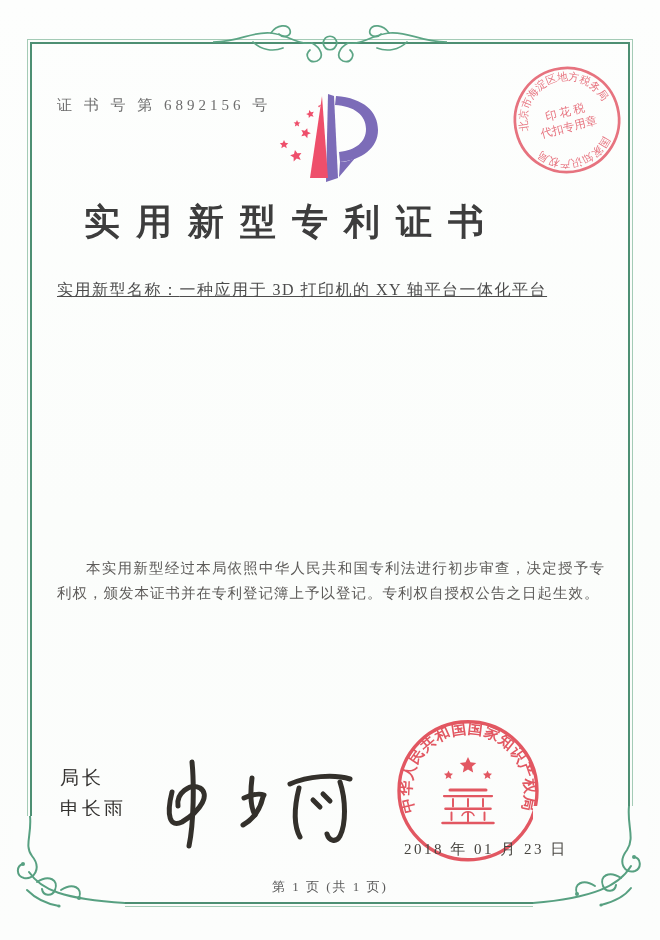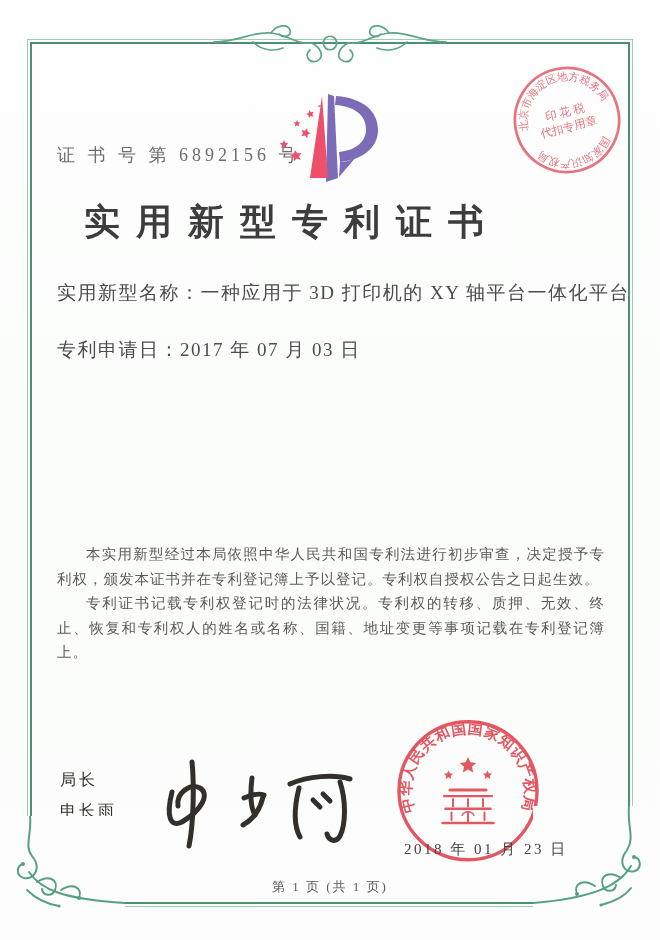--- a/index.html
+++ b/index.html
@@ -1,37 +1,37 @@
 <!DOCTYPE html>
 <html><head>
 <meta charset="utf-8">
 <style>
   html,body{margin:0;padding:0;width:660px;height:940px;overflow:hidden;background:#ffffff;}
   body{font-family:"Liberation Serif","DejaVu Serif",serif;}
   .page{position:absolute;inset:0;background:linear-gradient(180deg,#fdfefd 0%,#fbfdfb 55%,#fcfdfc 100%);}
   .frame{position:absolute;left:30px;top:42px;width:596px;height:858px;
          border:2px solid #4d8f73;box-shadow:0 0 0 2px #fbfdfb,0 0 0 3px #a4cbb6;}
   
-  .certno{position:absolute;left:57px;top:96px;font-size:18px;color:#6d6d6d;letter-spacing:4px;margin-top:47px;}
+  .certno{position:absolute;left:57px;top:96px;font-size:15px;color:#6d6d6d;letter-spacing:4px;}
   
   .logo{position:absolute;left:266px;top:82px;width:126px;height:112px;}
   
   .title{position:absolute;left:0;top:198px;width:568px;text-align:center;
          font-size:36px;color:#3d3d3d;font-weight:600;letter-spacing:16px;text-indent:16px;}
   
   .fields{position:absolute;left:57px;top:280px;width:548px;}
-  .field{margin-bottom:31px;font-size:19px;color:#4c4c4c;letter-spacing:1.5px;white-space:nowrap;}
+  .field{margin-bottom:31px;font-size:16px;color:#4c4c4c;letter-spacing:1.5px;white-space:nowrap;text-decoration:underline;}
   .field .lab{color:#4c4c4c;}
   .field .val{color:#4c4c4c;}
   
-  .paras{position:absolute;left:57px;top:542px;width:548px;font-size:14.5px;line-height:24.5px;
+  .paras{position:absolute;left:57px;top:556px;width:548px;font-size:14.5px;line-height:24.5px;
          color:#5c5a58;letter-spacing:1px;text-align:justify;}
   .paras p{margin:0;text-indent:2em;}
   
-  .signer{position:absolute;left:60px;top:764px;font-size:16px;color:#33312f;letter-spacing:3px;line-height:31px;font-weight:500;}
+  .signer{position:absolute;left:60px;top:764px;font-size:19px;color:#33312f;letter-spacing:3px;line-height:31px;font-weight:500;font-family:Liberation Mono, monospace;}
   .signature{position:absolute;left:150px;top:752px;width:215px;height:100px;}
   
   .tax-stamp{position:absolute;left:503px;top:56px;width:128px;height:128px;transform:rotate(-14deg);opacity:.88;}
   .main-seal{position:absolute;left:393px;top:718px;width:150px;height:150px;opacity:.92;}
   .seal-date{position:absolute;left:404px;top:840px;font-size:15px;color:#474540;letter-spacing:2.5px;z-index:5;}
   
   .footer{position:absolute;left:0;top:878px;width:660px;text-align:center;font-size:13px;color:#5a5a5a;letter-spacing:2px;z-index:3;}
   
   .orn-top{position:absolute;left:213px;top:22px;width:234px;height:54px;z-index:2;}
   .orn-bl{position:absolute;left:13px;top:816px;width:112px;height:102px;z-index:2;background:#fcfdfc;}
@@ -124,28 +124,24 @@
       <path d="M52 24 l3.5 -1.5 -2.5 3 Z"></path>
     </g>
   </svg>
 
   <div class="title">实用新型专利证书</div>
 
   <div class="fields">
     <div class="field">
       <span class="lab">实用新型名称：</span><span class="val">一种应用于 3D 打印机的 XY 轴平台一体化平台</span>
     </div>
-    <div class="field">
-      <span class="lab">专利申请日：</span><span class="val">2017 年 07 月 03 日</span>
-    </div>
   </div>
 
   <div class="paras">
     <p>本实用新型经过本局依照中华人民共和国专利法进行初步审查，决定授予专利权，颁发本证书并在专利登记簿上予以登记。专利权自授权公告之日起生效。</p>
-    <p>专利证书记载专利权登记时的法律状况。专利权的转移、质押、无效、终止、恢复和专利权人的姓名或名称、国籍、地址变更等事项记载在专利登记簿上。</p>
   </div>
 
   <div class="signer">
     <div>局长</div>
     <div>申长雨</div>
   </div>
 
   <svg class="signature" viewBox="0 0 215 100">
     <g fill="none" stroke="#33302b" stroke-width="5" stroke-linecap="round" stroke-linejoin="round">
       <path d="M22 40 C16 64 20 76 32 70 C52 58 60 42 50 36 C40 31 26 41 28 54"></path>

